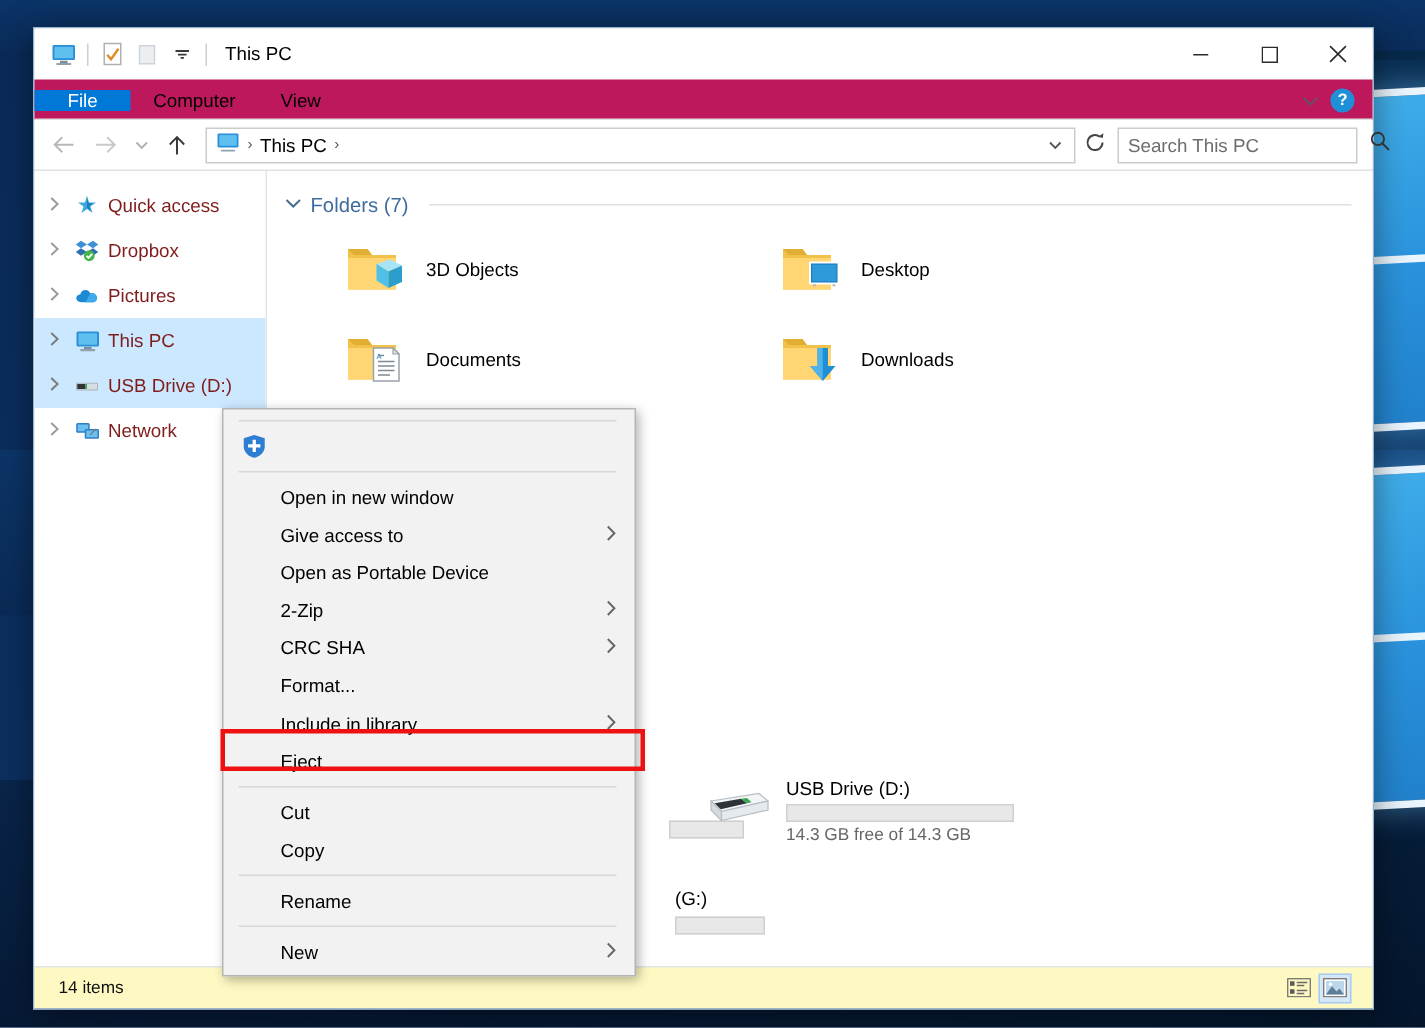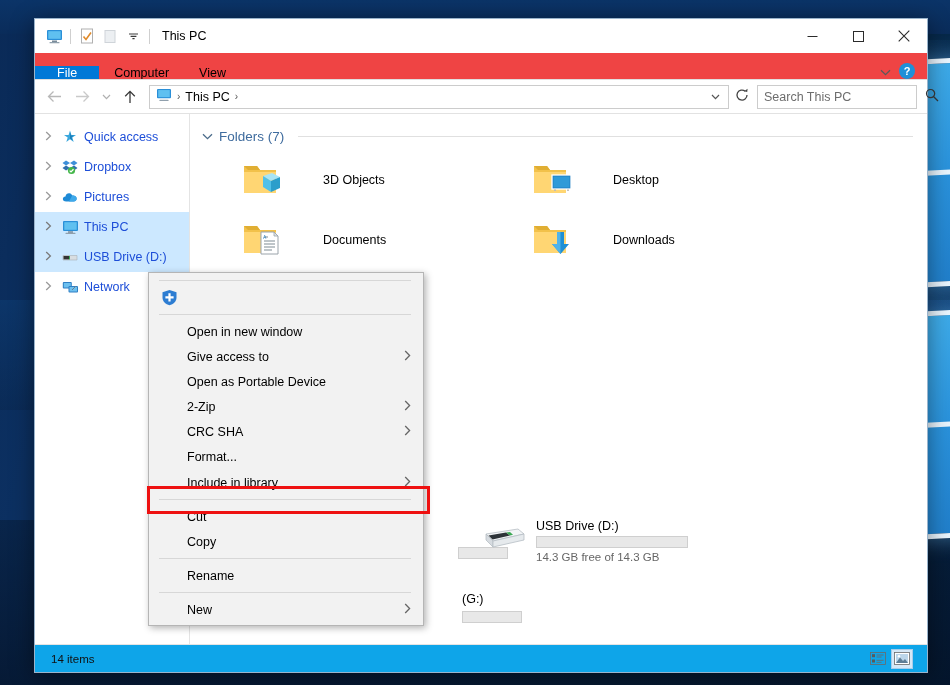--- a/index.html
+++ b/index.html
@@ -53,21 +53,21 @@
   }
   #wm-desktop {
     position: absolute; left: 636px; top: 640px;
     font-size: 19px; font-weight: bold; letter-spacing: .5px;
     color: rgba(150,200,245,.38);
     font-family: "Liberation Sans", sans-serif;
   }
 
   
   #window {
-    position: absolute; left: 34px; top: 18px;
+    position: absolute; left: 22px; top: 18px;
     width: 894px; height: 655px;
     background: #ffffff;
     border: 1px solid #9ab4cc;
     box-shadow: 0 4px 22px rgba(0,0,0,.45);
     display: flex; flex-direction: column;
   }
 
   
   #titlebar {
     height: 34px; background: #ffffff;
@@ -85,21 +85,21 @@
   }
   #wincontrols { margin-left: auto; display: flex; height: 34px; }
   .wc {
     width: 46px; height: 34px;
     display: flex; align-items: center; justify-content: center;
   }
 
   
   #ribbon {
     height: 27px; flex: 0 0 27px;
-    background: #ef4444; display: flex; align-items: flex-end;
+    background: #be185d; display: flex; align-items: center;
     position: relative;
   }
   .rtab {
     padding: 0 15px; display: flex; align-items: center;
     font-size: 12.5px; color: #000;
   }
   .rtab.file {
     background: #0078d7; color: #fff; padding: 0 22px;
     font-size: 12.5px;
   }
@@ -152,21 +152,21 @@
   #body { flex: 1; display: flex; min-height: 0; border-top: 1px solid #e2e2e2; }
 
   
   #sidebar {
     width: 155px; flex: 0 0 155px; background: #fff;
     border-right: 1px solid #e4e4e4; padding-top: 8px;
     position: relative;
   }
   .nav-item {
     height: 30px; display: flex; align-items: center;
-    padding-left: 5px; gap: 5px; font-size: 12.5px; color: #1d4ed8;
+    padding-left: 5px; gap: 5px; font-size: 12.5px; color: #7f1d1d;
   }
   .nav-item.sel { background: #cce8ff; }
   .chev {
     width: 16px; text-align: center; color: #9a9a9a; font-size: 10px;
     flex: 0 0 16px;
   }
   .nav-ico { width: 18px; height: 18px; flex: 0 0 18px; display: flex; align-items: center; justify-content: center; }
 
   
   #content { flex: 1; background: #fff; position: relative; overflow: hidden; }
@@ -176,36 +176,36 @@
   }
   #grouphdr .gchev { color: #4a6b8a; font-size: 11px; }
   #grouphdr .gtitle { color: #3f6c9e; font-size: 13.5px; }
   #grouphdr .gline { flex: 1; height: 1px; background: #e0e0e0; margin-left: 8px; }
 
   .tilegrid { display: flex; flex-wrap: wrap; padding: 6px 0 0 50px; }
   .tile {
     width: 290px; height: 60px;
     display: flex; align-items: center; gap: 12px;
   }
-  .tile .label { font-size: 12.5px; color: #000; margin-left: 27px; }
+  .tile .label { font-size: 12.5px; color: #000; }
   .folder-ico { width: 44px; height: 40px; flex: 0 0 44px; position: relative; }
   .drivegrid { display: flex; flex-wrap: wrap; padding: 4px 0 0 50px; }
   .dtile { width: 290px; height: 62px; display: flex; align-items: center; gap: 12px; }
   .dtile .dico { width: 44px; height: 40px; flex: 0 0 44px; }
   .dinfo { display: flex; flex-direction: column; gap: 3px; }
   .dname { font-size: 12.5px; color: #000; }
   .dbar {
     width: 152px; height: 12px; background: #e8e8e8;
     border: 1px solid #cfcfcf;
   }
   .dfree { font-size: 11.5px; color: #666; }
 
   
   #statusbar {
-    height: 28px; flex: 0 0 28px; background: #0ea5e9;
+    height: 28px; flex: 0 0 28px; background: #fef9c3;
     border-top: 1px solid #e4e4e4;
     display: flex; align-items: center; padding: 0 6px;
   }
   #status-count { font-size: 11.5px; color: #111; padding-left: 10px; }
   #view-btns { margin-left: auto; display: flex; gap: 2px; padding-right: 8px; }
   .vbtn {
     width: 22px; height: 20px; display: flex; align-items: center; justify-content: center;
   }
   .vbtn.active { background: #d6e8f7; border: 1px solid #a8cdea; }
 
@@ -685,20 +685,24 @@
   <div class="mi">
     <span class="mico"></span>
     <span class="mlabel">Include in library</span>
     <span class="marrow">
       <svg width="7" height="11" viewBox="0 0 7 11">
           <path d="M1.2 1 L5.6 5.5 L1.2 10" stroke="#666" stroke-width="1.3" fill="none"></path>
         </svg>
     </span>
   </div>
 
+  <div class="mi">
+    <span class="mico"></span>
+    <span class="mlabel">Eject</span>
+  </div>
   <div class="msep"></div>
 
   <div class="mi">
     <span class="mico"></span>
     <span class="mlabel">Cut</span>
   </div>
   <div class="mi">
     <span class="mico"></span>
     <span class="mlabel">Copy</span>
   </div>

